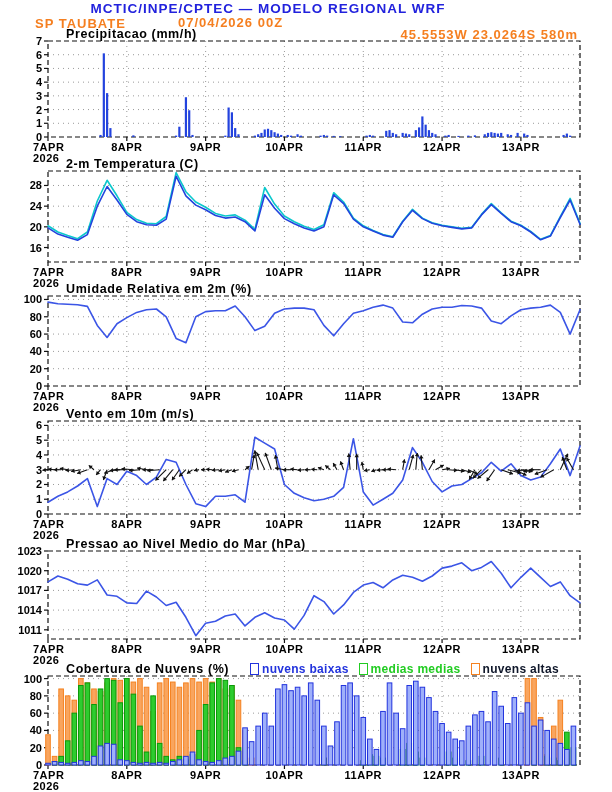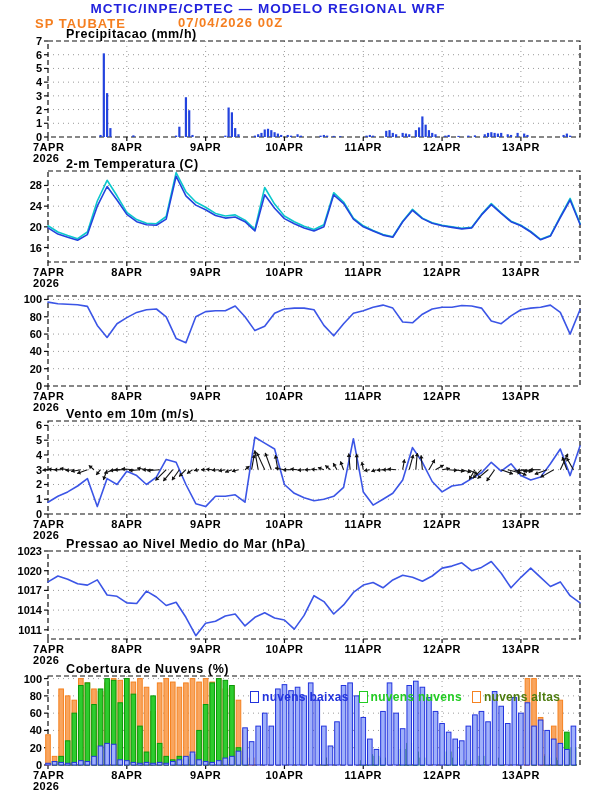--- a/index.html
+++ b/index.html
@@ -7,21 +7,21 @@
         font-family:"Liberation Sans",sans-serif;}
   #plot{position:absolute;left:0;top:0;}
   .h1{position:absolute;top:1px;left:0;width:536px;text-align:center;
       font-size:13.5px;font-weight:bold;letter-spacing:1px;}
   .h2a{position:absolute;top:16px;left:35px;font-size:13px;font-weight:bold;letter-spacing:1px;}
   .h2b{position:absolute;top:15px;left:178px;font-size:13px;font-weight:bold;letter-spacing:1px;text-align:center;}
   .loc{position:absolute;top:27px;right:34px;font-size:13px;font-weight:bold;letter-spacing:1px;}
   .ptitle{position:absolute;left:66px;font-size:12.5px;font-weight:bold;letter-spacing:0.6px;color:#000;white-space:nowrap;}
   .ptitle2{position:absolute;right:52px;font-size:12.5px;font-weight:bold;letter-spacing:0.6px;white-space:nowrap;}
   .legend-row{position:absolute;left:250px;top:662px;display:flex;gap:10px;align-items:center;}
-  .lg-item{display:flex;align-items:center;gap:3px;font-size:12px;font-weight:bold;letter-spacing:0.3px;white-space:nowrap;margin-top:28px;}
+  .lg-item{display:flex;align-items:center;gap:3px;font-size:12px;font-weight:bold;letter-spacing:0.3px;white-space:nowrap;}
   .lg-box{display:inline-block;width:7px;height:10px;border:1.6px solid #000;background:#fff;}
   .grid{stroke:#9a9a9a;stroke-width:1;stroke-dasharray:1 4;fill:none;}
   .box{fill:none;stroke:#111;stroke-width:1.2;stroke-dasharray:5 3;}
   .tick{stroke:#111;stroke-width:1.2;}
   .ylab{font:bold 11px "Liberation Sans",sans-serif;fill:#000;}
   .xlab{font:bold 11px "Liberation Sans",sans-serif;fill:#000;letter-spacing:0.5px;}
   .arrow{stroke:#111;stroke-width:1.1;}
 </style>
 </head>
 <body>
@@ -679,34 +679,36 @@
         <rect x="551.4283950617285" y="739.0776699029126" width="4.6" height="25.92233009708741" fill="#9fb0fa" stroke="#2233dd" stroke-width="1"></rect>
         <rect x="557.9962962962964" y="743.3980582524272" width="4.6" height="21.601941747572823" fill="#9fb0fa" stroke="#2233dd" stroke-width="1"></rect>
         <rect x="564.5641975308642" y="749.4466019417475" width="4.6" height="15.55339805825247" fill="#9fb0fa" stroke="#2233dd" stroke-width="1"></rect>
         <rect x="571.1320987654321" y="726.1165048543689" width="4.6" height="38.88349514563106" fill="#9fb0fa" stroke="#2233dd" stroke-width="1"></rect>
       </g>
     </svg>
 
   <div class="h1" style="color: rgb(34, 34, 221);">MCTIC/INPE/CPTEC — MODELO REGIONAL WRF</div>
   <span class="h2a" style="color: rgb(245, 127, 32);">SP TAUBATE</span>
   <span class="h2b" style="color: rgb(245, 127, 32);">07/04/2026 00Z</span>
+  <span class="loc" style="color: rgb(245, 127, 32);">45.5553W 23.0264S 580m</span>
 
   <div class="ptitle" style="top:27px">Precipitacao (mm/h)</div>
   <div class="ptitle" style="top:157px">2-m Temperatura (C)</div>
+  <div class="ptitle" style="top:282px">Umidade Relativa em 2m (%)</div>
   <div class="ptitle" style="top:407px">Vento em 10m (m/s)</div>
   <div class="ptitle" style="top:662px">Cobertura de Nuvens (%)</div>
   <div class="ptitle" style="top:537px">Pressao ao Nivel Medio do Mar (hPa)</div>
 
   <div class="legend-row">
     <span class="lg-item" style="color: rgb(34, 51, 221);">
         <span class="lg-box" style="border-color: rgb(34, 51, 221);"></span>
         <span>nuvens baixas</span>
       </span>
     <span class="lg-item" style="color: rgb(34, 204, 34);">
         <span class="lg-box" style="border-color: rgb(34, 204, 34);"></span>
-        <span>nuvens nuvens</span>
+        <span>medias medias</span>
       </span>
-    <span class="lg-item" style="color: #4d7c0f;">
+    <span class="lg-item" style="color: #0f172a;">
         <span class="lg-box" style="border-color: rgb(245, 130, 32);"></span>
         <span>nuvens altas</span>
       </span>
   </div>
 </div>
 
 </body></html>

